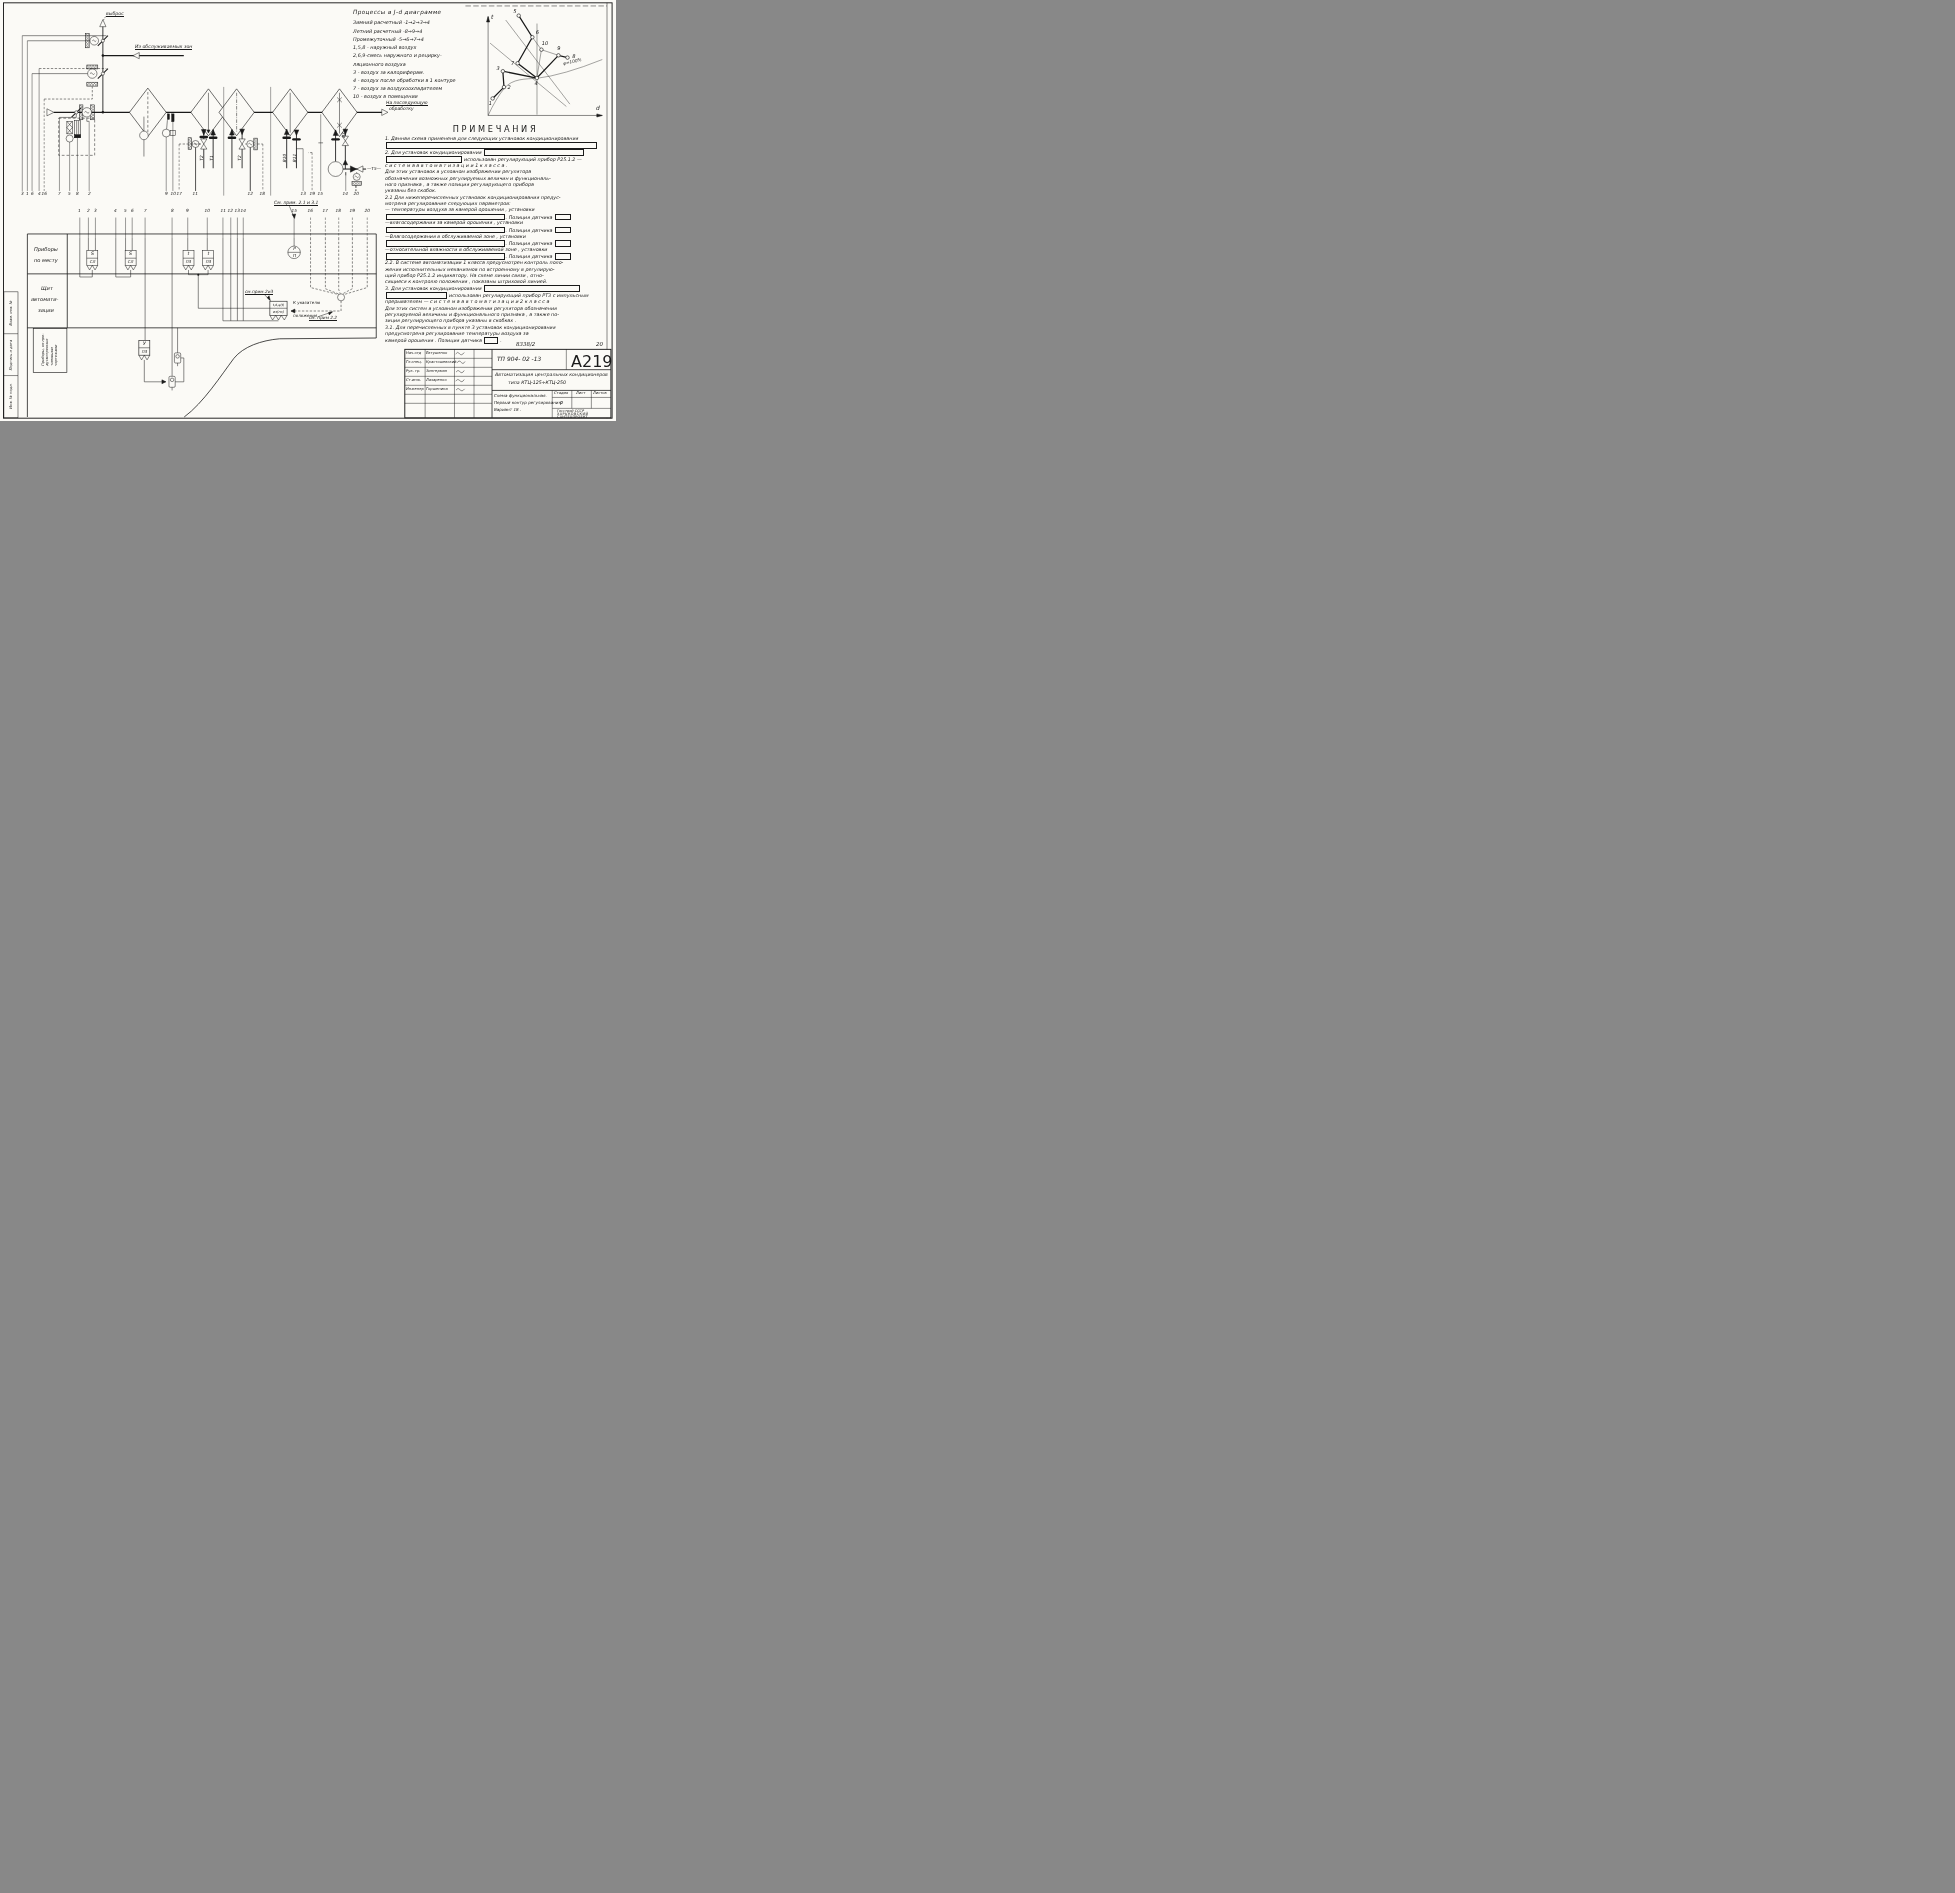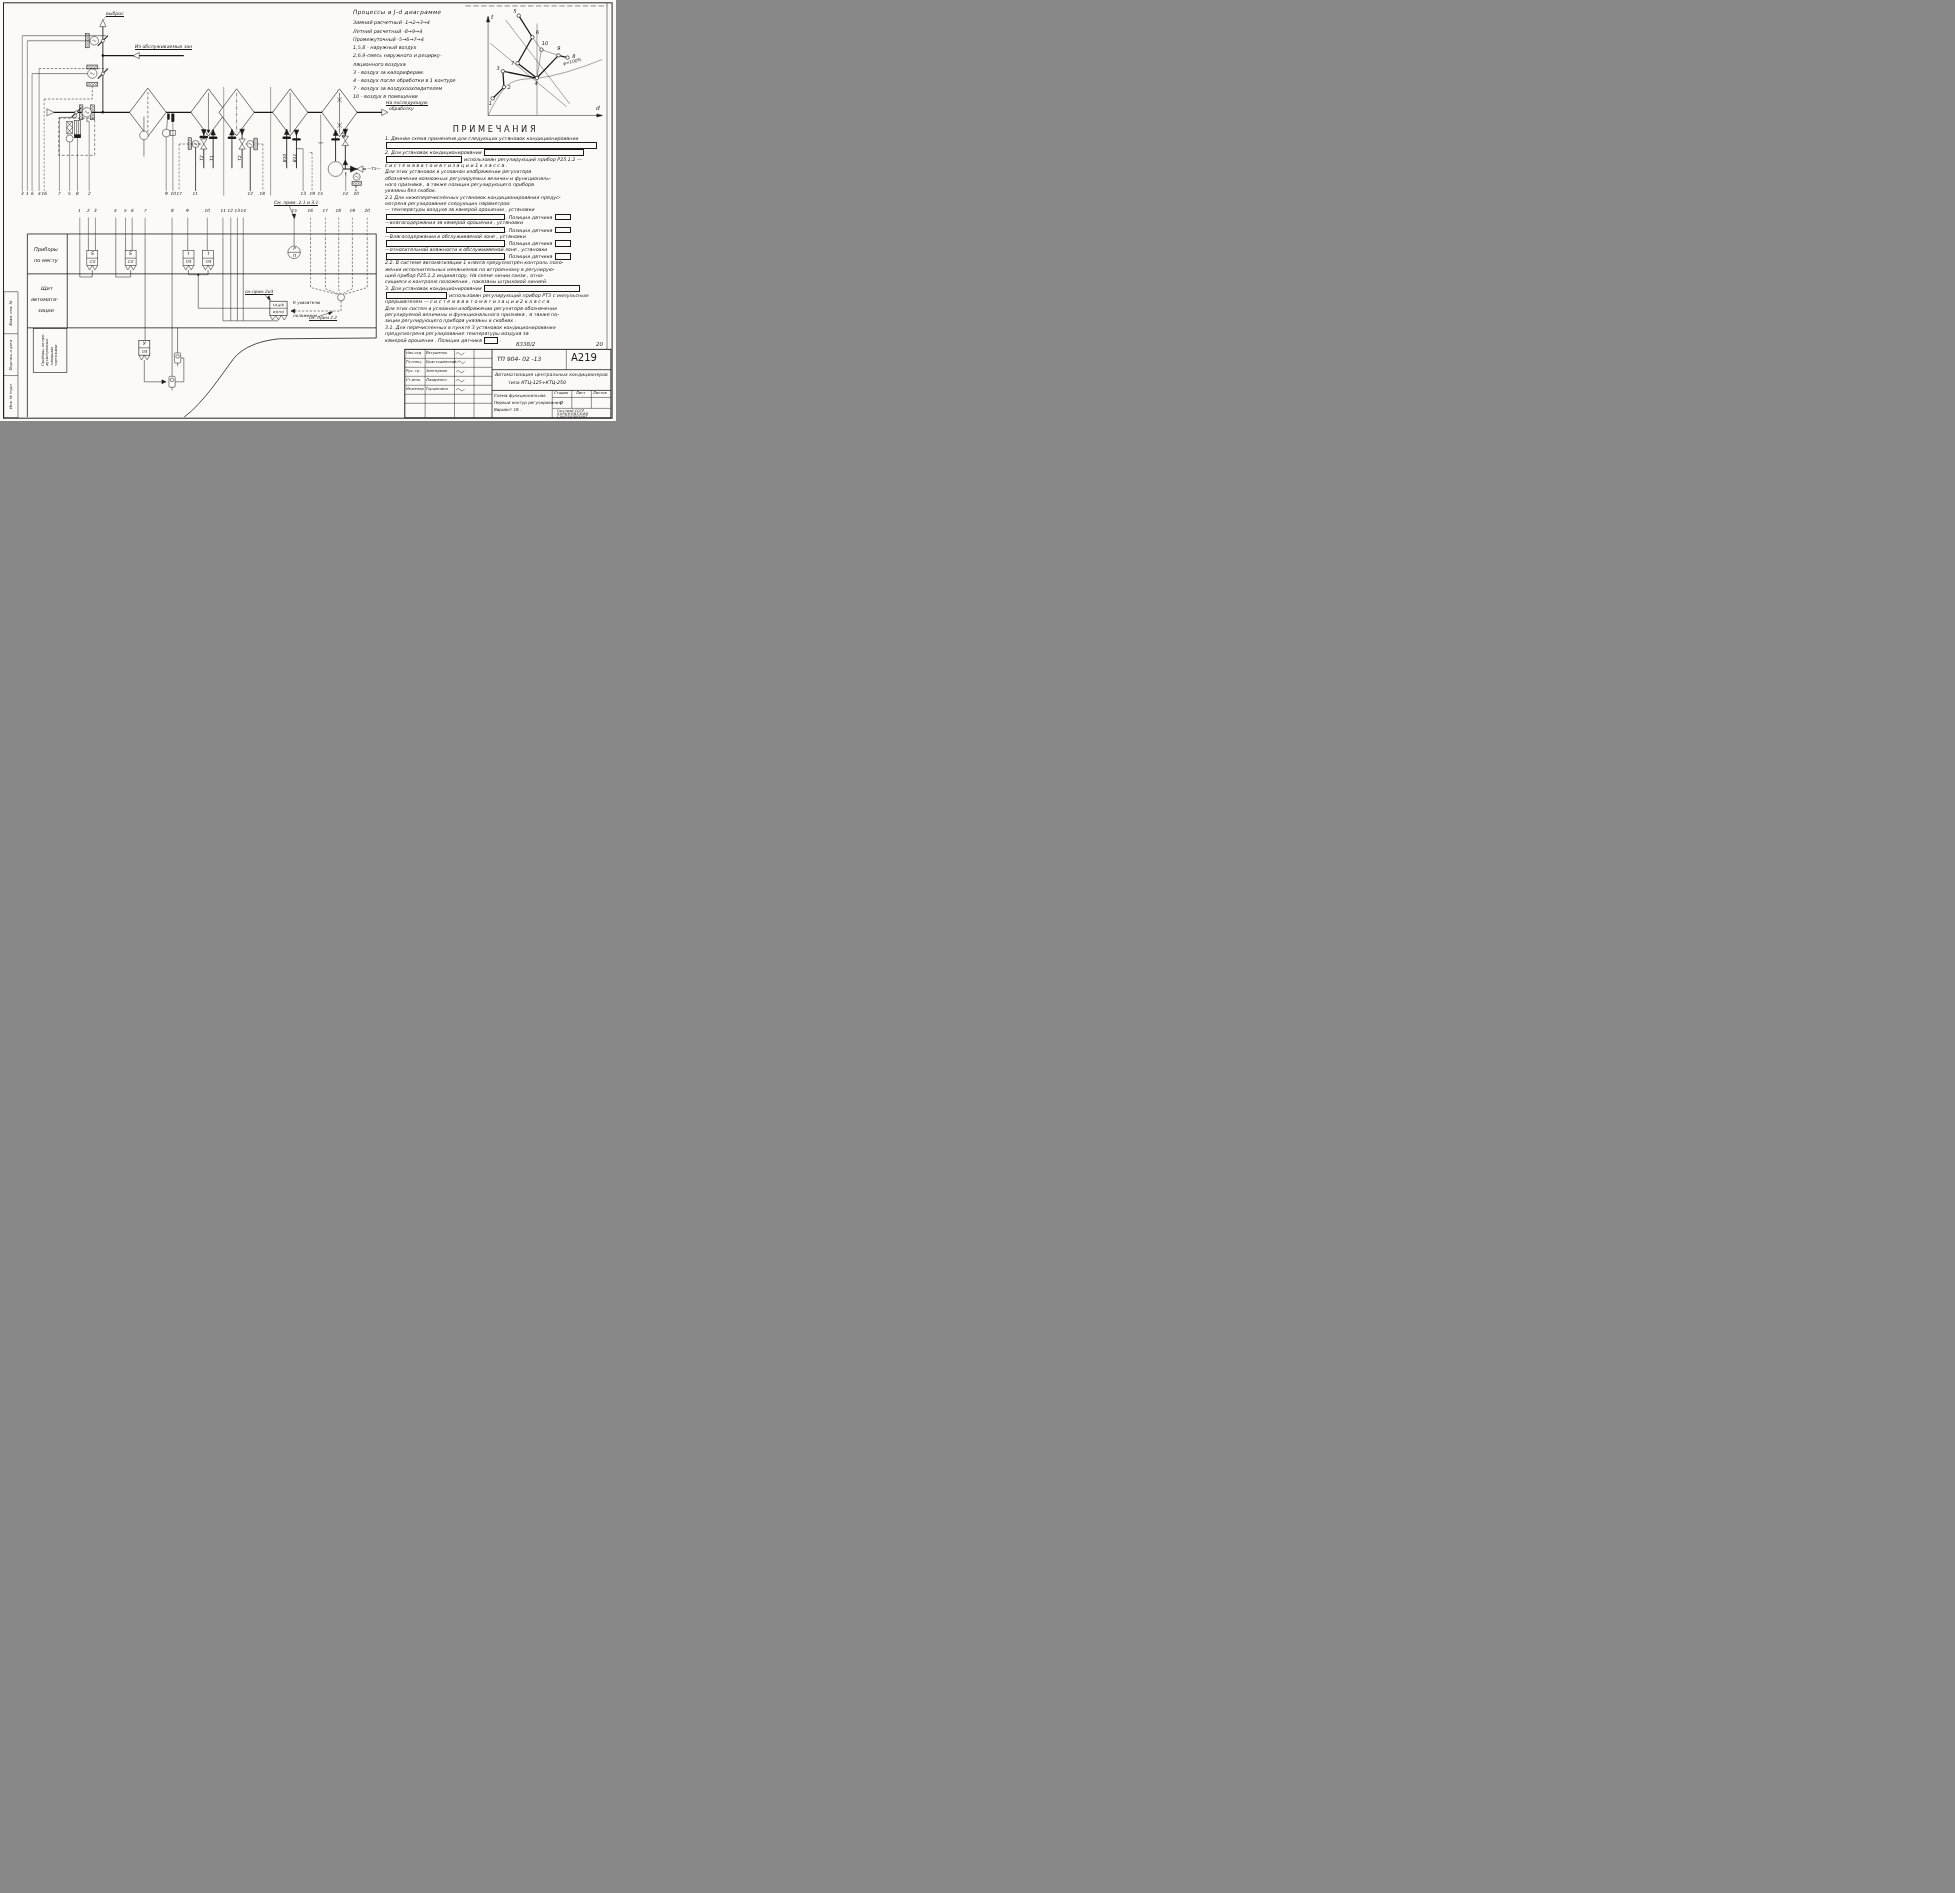--- a/index.html
+++ b/index.html
@@ -494,21 +494,21 @@
       <div class="nline" style=""><span>зиция  регулирующего  прибора   указаны    в скобках .</span></div>
       <div class="nline" style=""><span>3.1.  Для  перечисленных  в пункте   3 установок  кондиционирования</span></div>
       <div class="nline" style=""><span>предусмотрена   регулирование   температуры   воздуха   за</span></div>
       <div class="nline" style=""><span>камерой   орошения .  Позиция  датчика  </span><span class="nbox" style="width: 11.7px;"></span><span> .</span></div>
     </div>
 
 <div class="lbl" style="left:516px;top:341px;font-size:5.5px;">8338/2</div>
 <div class="lbl" style="left:596px;top:341px;font-size:5.5px;">20</div>
 
 <div class="tb" style="left:497px;top:356px;font-size:5.9px;font-style:italic;">ТП   904- 02 -13</div>
-<div class="tb" style="left:571px;top:352px;font-size:10px;">А219</div>
+<div class="tb" style="left:571px;top:352px;font-size:16px;">А219</div>
 <div class="tb" style="left:495px;top:372px;font-size:4.7px;font-style:italic;">Автоматизация центральных кондиционеров</div>
 <div class="tb" style="left:508px;top:380px;font-size:4.7px;font-style:italic;">типа КТЦ-125÷КТЦ-250</div>
 <div class="tb" style="left:494px;top:393px;font-size:4.1px;font-style:italic;">Схема функциональная.</div>
 <div class="tb" style="left:494px;top:400px;font-size:4.1px;font-style:italic;">Первый контур регулирования.</div>
 <div class="tb" style="left:494px;top:407px;font-size:4.1px;font-style:italic;">Вариант 18 .</div>
 <div class="tb small" style="left:554px;top:391px;font-style:italic;">Стадия</div>
 <div class="tb small" style="left:576px;top:391px;font-style:italic;">Лист</div>
 <div class="tb small" style="left:593px;top:391px;font-style:italic;">Листов</div>
 <div class="tb" style="left:560px;top:400px;font-size:5.1px;font-style:italic;">Р</div>
 <div class="tb" style="left:557px;top:409px;font-size:3.5px;font-style:italic;">Госстрой СССР</div>

